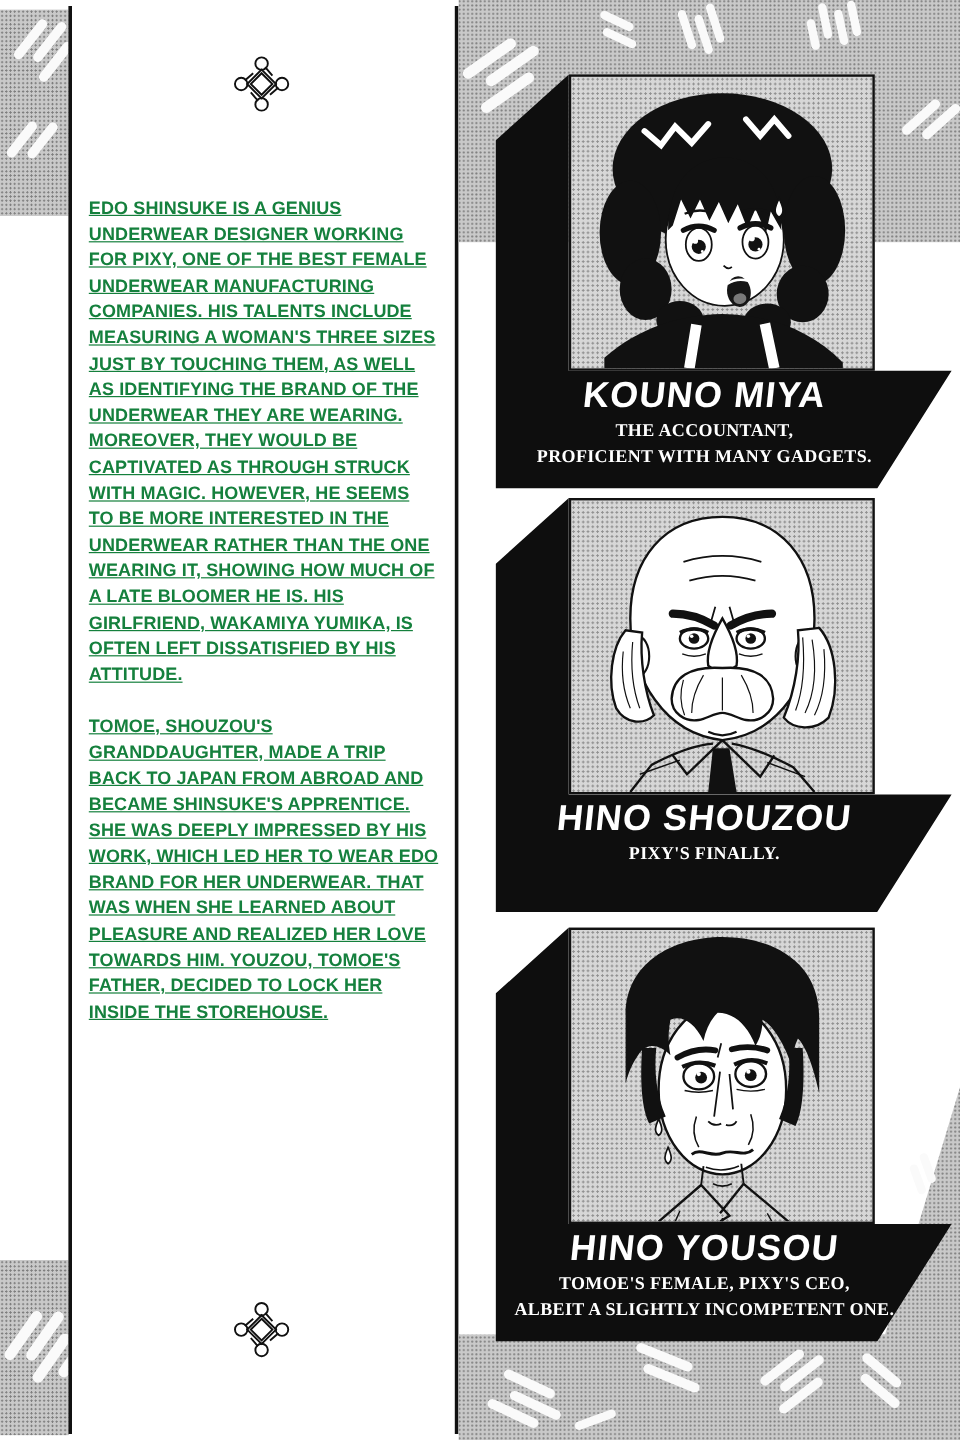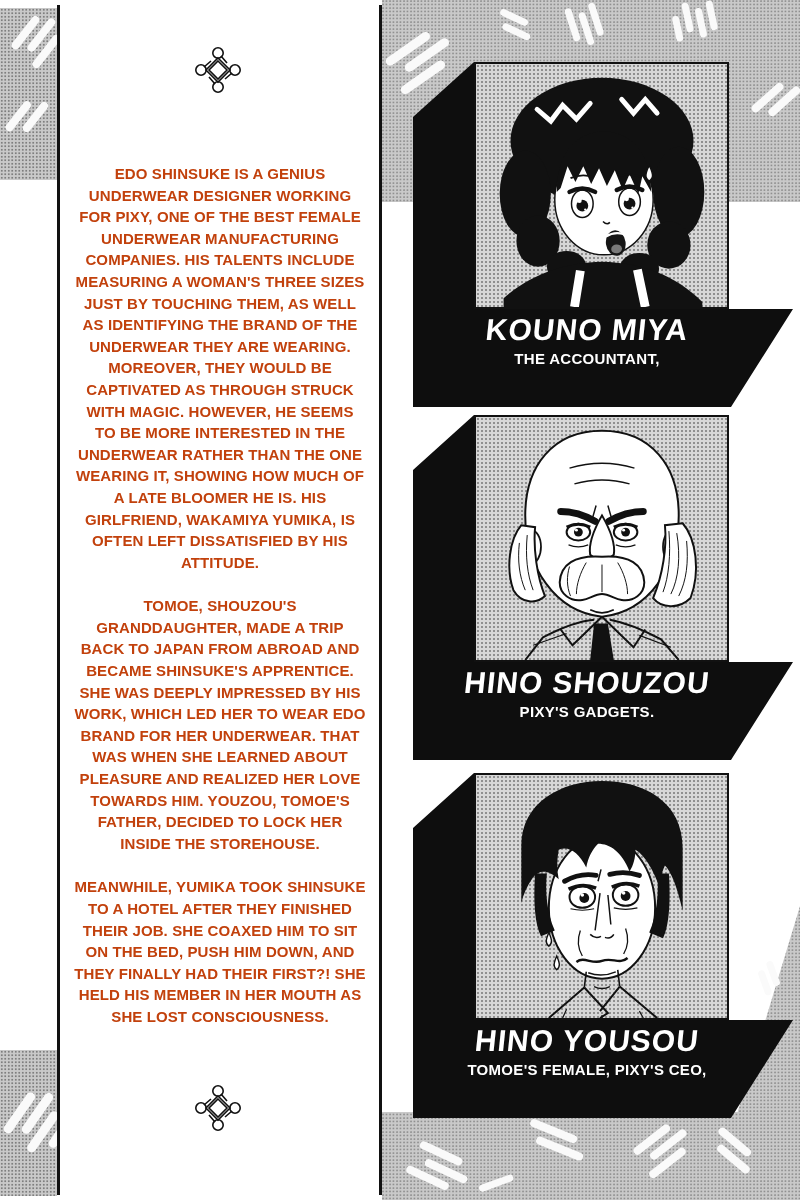--- a/index.html
+++ b/index.html
@@ -21,22 +21,22 @@
     background-image:radial-gradient(#8f8f8f 0.9px, rgba(0,0,0,0) 1.1px);
     background-size:4px 4px;
   }
 
   
   .vline{width:3px;background:#111;top:5px;height:1190px;}
 
   
   .synopsis{
     left:74px;top:163px;width:292px;
-    color:#c2410c;font-weight:bold;font-size:15px;line-height:21.6px;
-    text-align:center;letter-spacing:0.1px;
+    color:#15803d;font-weight:bold;font-size:15px;line-height:21.6px;
+    letter-spacing:0.1px;text-decoration:underline;
   }
   .synopsis p{margin:0 0 22px 0;}
 
   
   .char-unit{width:384px;height:345px;}
   .black-shape{left:0;top:0;width:384px;height:345px;}
   .portrait{
     left:61px;top:0;width:255px;height:247px;
     border:2px solid #111;box-sizing:border-box;overflow:hidden;
   }
@@ -44,20 +44,21 @@
   .banner-text{
     left:0;top:250px;width:348px;text-align:center;color:#ffffff;
   }
   .char-name{
     font-size:30px;font-weight:bold;line-height:36px;
     transform:skewX(-6deg);letter-spacing:1px;white-space:nowrap;
   }
   .char-desc{
     font-size:15px;font-weight:bold;line-height:22px;letter-spacing:0.3px;
     white-space:nowrap;
+    font-family:Liberation Serif, serif;
   }
 
   .ornament{width:48px;height:48px;}
 </style>
 </head>
 <body>
 
 <svg class="abs halftone" style="left:0;top:8px;" width="57" height="172">
   <g fill="#fafafa">
     <g transform="translate(10,38) rotate(-52)">
@@ -168,21 +169,20 @@
         <circle cx="41" cy="24" r="5.2"></circle>
       <path d="M24,12 C28,16 32,20 36,24 C32,28 28,32 24,36 C20,32 16,28 12,24 C16,20 20,16 24,12 Z"></path>
       <path d="M24,15 C27,18 30,21 33,24 C30,27 27,30 24,33 C21,30 18,27 15,24 C18,21 21,18 24,15 Z"></path>
       <path d="M27,10 L33,17 M38,27 L31,33 M21,38 L15,31 M10,21 L17,15"></path>
     </g>
   </svg>
 
   <div class="abs synopsis" style="left:14px;top:163px;">
     <p>EDO SHINSUKE IS A GENIUS UNDERWEAR DESIGNER WORKING FOR PIXY, ONE OF THE BEST FEMALE UNDERWEAR MANUFACTURING COMPANIES. HIS TALENTS INCLUDE MEASURING A WOMAN'S THREE SIZES JUST BY TOUCHING THEM, AS WELL AS IDENTIFYING THE BRAND OF THE UNDERWEAR THEY ARE WEARING. MOREOVER, THEY WOULD BE CAPTIVATED AS THROUGH STRUCK WITH MAGIC. HOWEVER, HE SEEMS TO BE MORE INTERESTED IN THE UNDERWEAR RATHER THAN THE ONE WEARING IT, SHOWING HOW MUCH OF A LATE BLOOMER HE IS. HIS GIRLFRIEND, WAKAMIYA YUMIKA, IS OFTEN LEFT DISSATISFIED BY HIS ATTITUDE.</p>
     <p>TOMOE, SHOUZOU'S GRANDDAUGHTER, MADE A TRIP BACK TO JAPAN FROM ABROAD AND BECAME SHINSUKE'S APPRENTICE. SHE WAS DEEPLY IMPRESSED BY HIS WORK, WHICH LED HER TO WEAR EDO BRAND FOR HER UNDERWEAR. THAT WAS WHEN SHE LEARNED ABOUT PLEASURE AND REALIZED HER LOVE TOWARDS HIM. YOUZOU, TOMOE'S FATHER, DECIDED TO LOCK HER INSIDE THE STOREHOUSE.</p>
-    <p>MEANWHILE, YUMIKA TOOK SHINSUKE TO A HOTEL AFTER THEY FINISHED THEIR JOB. SHE COAXED HIM TO SIT ON THE BED, PUSH HIM DOWN, AND THEY FINALLY HAD THEIR FIRST?! SHE HELD HIS MEMBER IN HER MOUTH AS SHE LOST CONSCIOUSNESS.</p>
   </div>
 
   <svg class="abs ornament" style="left:134px;top:1084px;" viewBox="0 0 48 48">
     <g fill="none" stroke="#111" stroke-width="1.6">
       <circle cx="24" cy="7" r="5.2"></circle>
         <circle cx="24" cy="41" r="5.2"></circle>
       <circle cx="7" cy="24" r="5.2"></circle>
         <circle cx="41" cy="24" r="5.2"></circle>
       <path d="M24,12 C28,16 32,20 36,24 C32,28 28,32 24,36 C20,32 16,28 12,24 C16,20 20,16 24,12 Z"></path>
       <path d="M24,15 C27,18 30,21 33,24 C30,27 27,30 24,33 C21,30 18,27 15,24 C18,21 21,18 24,15 Z"></path>
@@ -228,20 +228,21 @@
         <ellipse cx="142" cy="188" rx="5.5" ry="4.5" fill="#7a7a7a"></ellipse>
         <path d="M133,174 Q142,170 151,174" fill="none" stroke="#fff" stroke-width="2.2"></path>
       </g>
       <path d="M28,247 L28,238 C58,212 92,202 128,201 C168,202 202,214 230,242 L230,247 Z" fill="#111"></path>
       <path d="M106,210 L100,247 M164,209 L172,247" stroke="#fff" stroke-width="9"></path>
     </svg>
   </div>
   <div class="abs banner-text">
     <div class="char-name">KOUNO MIYA</div>
     <div class="char-desc">THE ACCOUNTANT,</div>
+    <div class="char-desc">PROFICIENT WITH MANY GADGETS.</div>
   </div>
 </div>
 
 <div class="abs char-unit" style="left:413px;top:415px;">
   <svg class="abs black-shape" viewBox="0 0 384 345">
     <polygon points="61,0 0,55 0,345 318,345 380,247 61,247" fill="#0e0e0e"></polygon>
   </svg>
   <div class="abs portrait portrait-bg">
     <svg viewBox="0 0 255 247">
       <path d="M128,14 C78,14 50,50 50,100 C50,152 80,198 128,203 C176,198 206,152 206,100 C206,50 178,14 128,14 Z" fill="#fff" stroke="#111" stroke-width="2"></path>
@@ -269,21 +270,21 @@
       <path d="M112,148 C106,158 102,170 102,180 M128,150 L128,178 M144,148 C150,158 154,170 154,180 M95,152 C92,162 92,172 96,182" fill="none" stroke="#111" stroke-width="1"></path>
       <path d="M116,196 Q128,202 140,196" fill="none" stroke="#111" stroke-width="1.8"></path>
       <path d="M128,203 L98,232 L86,216 M128,203 L160,234 L172,216" fill="none" stroke="#111" stroke-width="2"></path>
       <path d="M120,210 L134,210 L140,247 L116,247 Z" fill="#111"></path>
       <path d="M50,247 L68,224 Q98,208 120,206 M206,247 L188,226 Q158,210 136,206" fill="none" stroke="#111" stroke-width="2"></path>
       <path d="M58,232 L92,220 M198,234 L166,222" fill="none" stroke="#111" stroke-width="1.2"></path>
     </svg>
   </div>
   <div class="abs banner-text">
     <div class="char-name">HINO SHOUZOU</div>
-    <div class="char-desc">PIXY'S GADGETS.</div>
+    <div class="char-desc">PIXY'S FINALLY.</div>
   </div>
 </div>
 
 <div class="abs char-unit" style="left:413px;top:773px;">
   <svg class="abs black-shape" viewBox="0 0 384 345">
     <polygon points="61,0 0,55 0,345 318,345 380,247 61,247" fill="#0e0e0e"></polygon>
   </svg>
   <div class="abs portrait portrait-bg">
     <svg viewBox="0 0 255 247">
       <ellipse cx="128" cy="135" rx="54" ry="72" fill="#fff" stroke="#111" stroke-width="2"></ellipse>
@@ -314,14 +315,15 @@
       <path d="M114,201 Q128,206 142,200 M120,215 Q128,219 136,215" fill="none" stroke="#111" stroke-width="1.4"></path>
       <path d="M74,160 C71,167 70,171 74,174 C78,171 77,167 74,160 Z M82,184 C79,191 78,195 82,198 C86,195 85,191 82,184 Z" fill="#fff" stroke="#111" stroke-width="1.4"></path>
       <path d="M112,200 L110,216 M144,198 L146,215" fill="none" stroke="#111" stroke-width="1.6"></path>
       <path d="M110,216 L74,247 M110,216 L134,242 L126,247 M146,215 L184,247 M146,215 L126,240" fill="none" stroke="#111" stroke-width="2"></path>
       <path d="M92,238 L88,247 M166,240 L170,247 M128,244 L128,247" fill="none" stroke="#111" stroke-width="1.2"></path>
     </svg>
   </div>
   <div class="abs banner-text">
     <div class="char-name">HINO YOUSOU</div>
     <div class="char-desc">TOMOE'S FEMALE, PIXY'S CEO,</div>
+    <div class="char-desc">ALBEIT A SLIGHTLY INCOMPETENT ONE.</div>
   </div>
 </div>
 
 </body></html>

